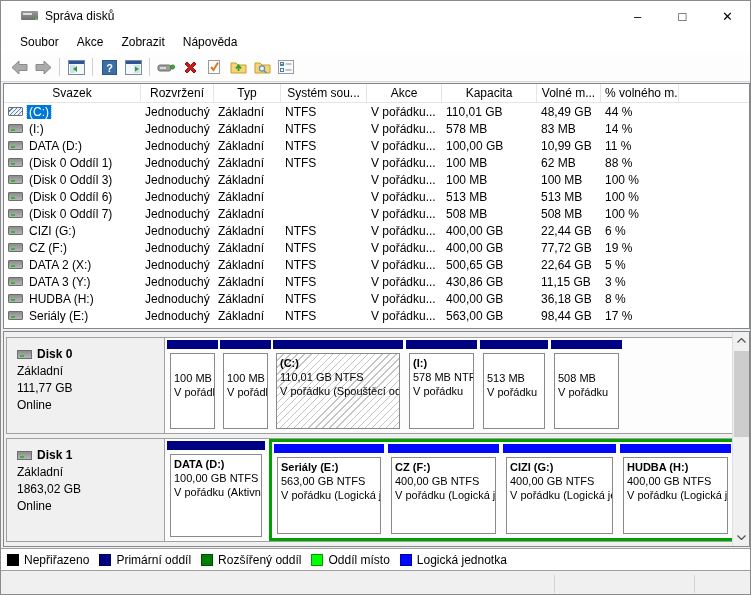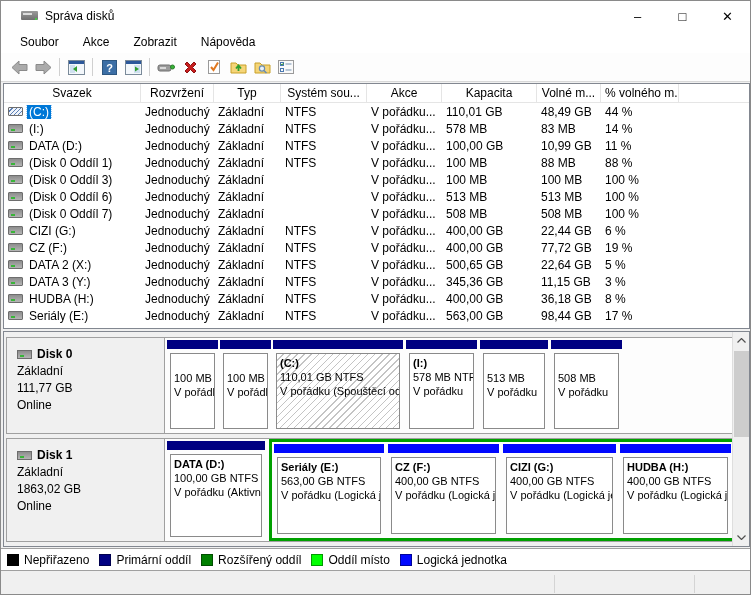--- a/index.html
+++ b/index.html
@@ -14,21 +14,21 @@
     display:flex;align-items:center;padding-left:20px;}
   .app-icon{width:18px;height:14px;position:relative;margin-right:6px;flex:0 0 auto;}
   .app-icon .drive{position:absolute;left:0;top:2px;width:17px;height:9px;background:linear-gradient(#9b9b9b,#6f6f6f);border-radius:1px;}
   .app-icon .slot{position:absolute;left:2px;top:4px;width:9px;height:2px;background:#dcdcdc;}
   .app-icon .led{position:absolute;right:2px;bottom:3px;width:2px;height:2px;background:#49c549;}
   .title-text{font-size:12px;}
   .win-controls{margin-left:auto;display:flex;height:100%;}
   .win-btn{width:45px;height:30px;display:flex;align-items:center;justify-content:center;font-size:13px;color:#000;}
   
   .menubar{position:absolute;left:0;top:30px;width:100%;height:22px;background:#fff;
-    display:flex;align-items:center;padding-left:10px;gap:6px;}
+    display:flex;align-items:center;padding-left:10px;gap:0;}
   .menu-item{padding:2px 9px;cursor:default;}
   
   .toolbar{position:absolute;left:0;top:52px;width:100%;height:29px;background:#fdfdfd;
     border-bottom:1px solid #d8d8d8;display:flex;align-items:center;padding-left:6px;}
   .tb-btn{width:24px;height:24px;display:flex;align-items:center;justify-content:center;}
   .tb-sep{width:1px;height:18px;background:#d0d0d0;margin:0 4px;}
   
   .vol-table{position:absolute;left:2px;top:82px;width:747px;height:246px;background:#fff;
     border:1px solid #828790;overflow:hidden;}
   .vt-header{display:flex;height:19px;border-bottom:1px solid #e5e5e5;background:#fff;}
@@ -243,21 +243,21 @@
         <div class="vt-row">
           <span class="vt-c vol-cell" style="width:137px">
             <span class="vol-icon"></span>
             <span class="vol-label">(Disk 0 Oddíl 1)</span>
           </span>
           <span class="vt-c" style="width:73px">Jednoduchý</span>
           <span class="vt-c" style="width:67px">Základní</span>
           <span class="vt-c" style="width:86px">NTFS</span>
           <span class="vt-c" style="width:75px">V pořádku...</span>
           <span class="vt-c" style="width:95px">100 MB</span>
-          <span class="vt-c" style="width:64px">88 MB</span>
+          <span class="vt-c" style="width:64px">62 MB</span>
           <span class="vt-c" style="width:78px">88 %</span>
         </div>
         <div class="vt-row">
           <span class="vt-c vol-cell" style="width:137px">
             <span class="vol-icon"></span>
             <span class="vol-label">(Disk 0 Oddíl 3)</span>
           </span>
           <span class="vt-c" style="width:73px">Jednoduchý</span>
           <span class="vt-c" style="width:67px">Základní</span>
           <span class="vt-c" style="width:86px"></span>
@@ -333,21 +333,21 @@
         </div>
         <div class="vt-row">
           <span class="vt-c vol-cell" style="width:137px">
             <span class="vol-icon"></span>
             <span class="vol-label">DATA 3 (Y:)</span>
           </span>
           <span class="vt-c" style="width:73px">Jednoduchý</span>
           <span class="vt-c" style="width:67px">Základní</span>
           <span class="vt-c" style="width:86px">NTFS</span>
           <span class="vt-c" style="width:75px">V pořádku...</span>
-          <span class="vt-c" style="width:95px">345,36 GB</span>
+          <span class="vt-c" style="width:95px">430,86 GB</span>
           <span class="vt-c" style="width:64px">11,15 GB</span>
           <span class="vt-c" style="width:78px">3 %</span>
         </div>
         <div class="vt-row">
           <span class="vt-c vol-cell" style="width:137px">
             <span class="vol-icon"></span>
             <span class="vol-label">HUDBA (H:)</span>
           </span>
           <span class="vt-c" style="width:73px">Jednoduchý</span>
           <span class="vt-c" style="width:67px">Základní</span>

